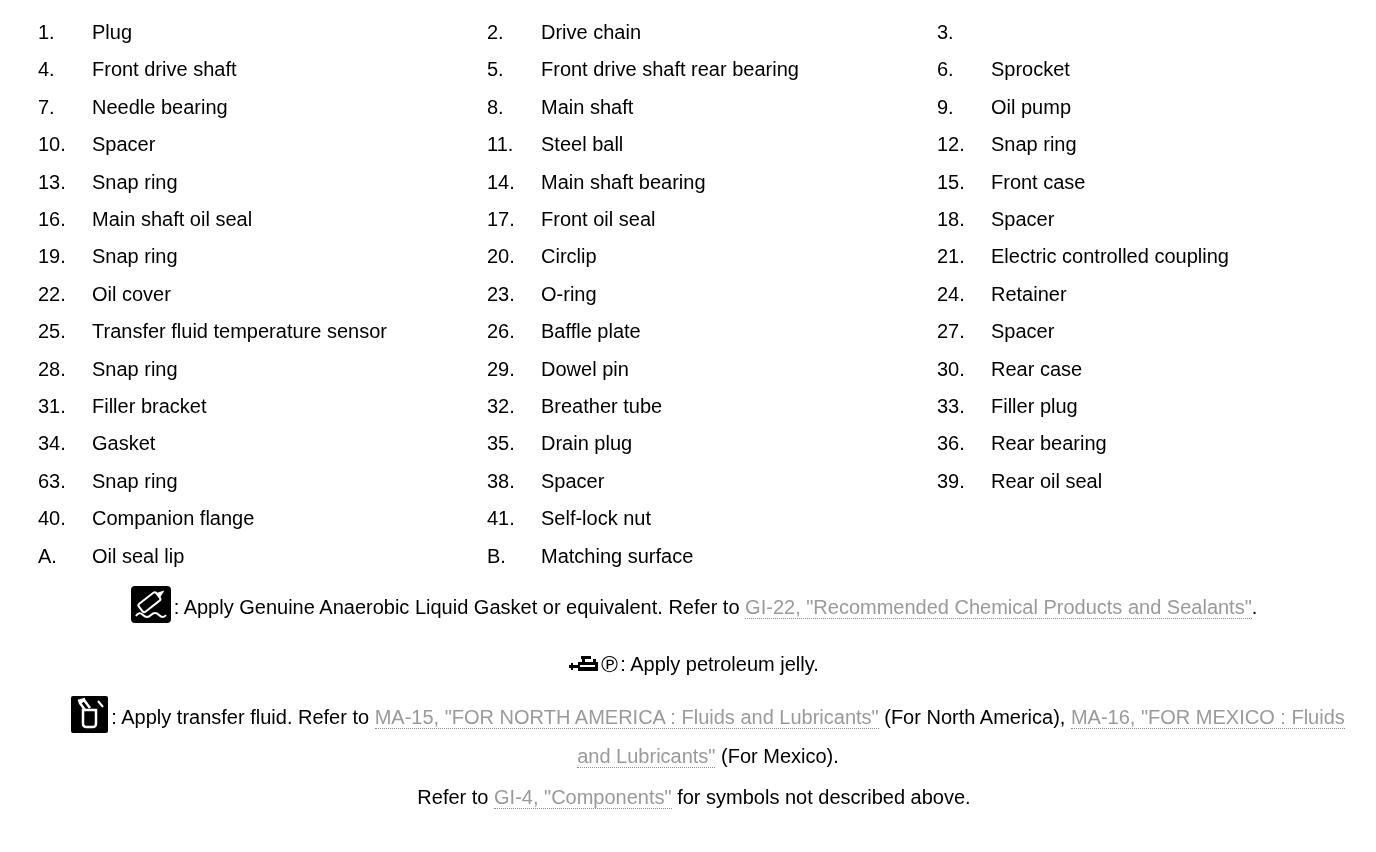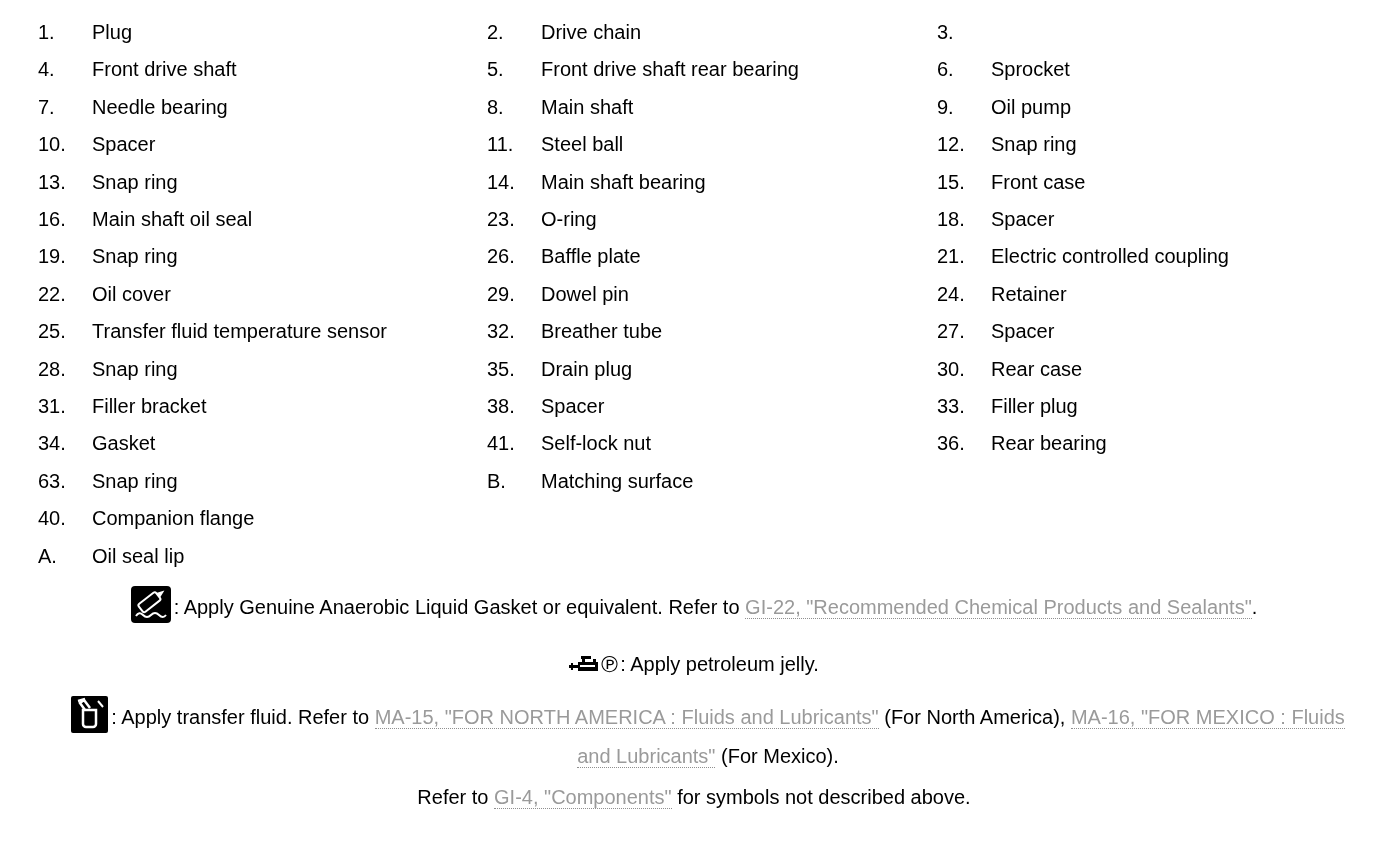--- a/index.html
+++ b/index.html
@@ -104,20 +104,28 @@
         </div>
         <div class="item">
           <span class="num">11.</span>
           <span class="label">Steel ball</span>
         </div>
         <div class="item">
           <span class="num">14.</span>
           <span class="label">Main shaft bearing</span>
         </div>
         <div class="item">
+          <span class="num">17.</span>
+          <span class="label">Front oil seal</span>
+        </div>
+        <div class="item">
+          <span class="num">20.</span>
+          <span class="label">Circlip</span>
+        </div>
+        <div class="item">
           <span class="num">23.</span>
           <span class="label">O-ring</span>
         </div>
         <div class="item">
           <span class="num">26.</span>
           <span class="label">Baffle plate</span>
         </div>
         <div class="item">
           <span class="num">29.</span>
           <span class="label">Dowel pin</span>
@@ -183,20 +191,24 @@
           <span class="num">30.</span>
           <span class="label">Rear case</span>
         </div>
         <div class="item">
           <span class="num">33.</span>
           <span class="label">Filler plug</span>
         </div>
         <div class="item">
           <span class="num">36.</span>
           <span class="label">Rear bearing</span>
+        </div>
+        <div class="item">
+          <span class="num">39.</span>
+          <span class="label">Rear oil seal</span>
         </div>
       </div>
   </div>
 
   <div class="notes">
 
     <div class="note note-anaerobic">
       <span class="icon-badge"><svg width="40" height="37" viewBox="0 0 40 37">
             <rect x="0" y="0" width="40" height="37" rx="4" fill="#000"></rect>
             <g transform="rotate(-38 20 15)">

